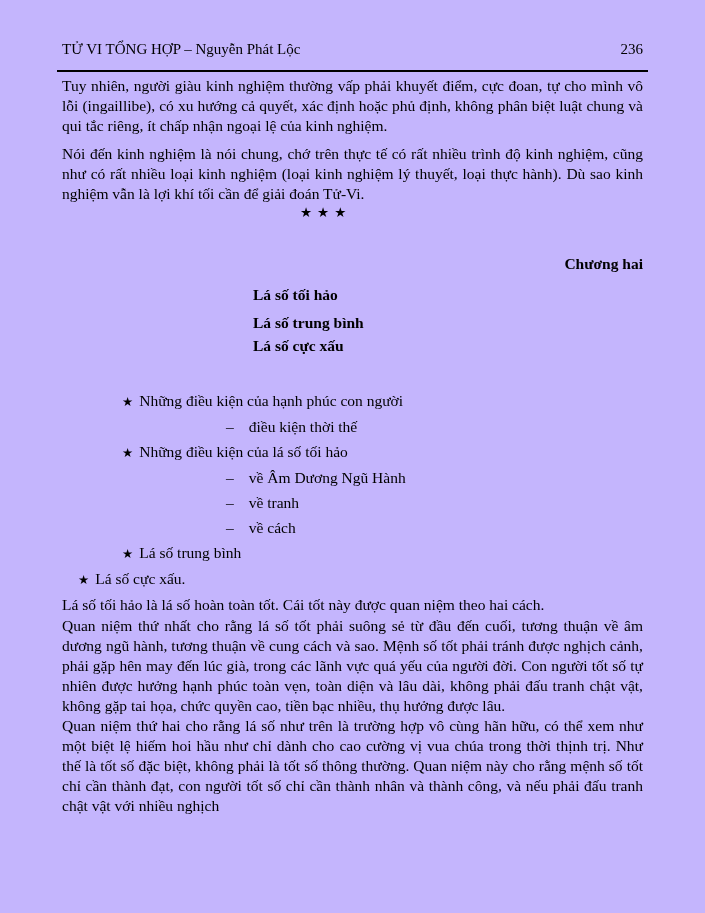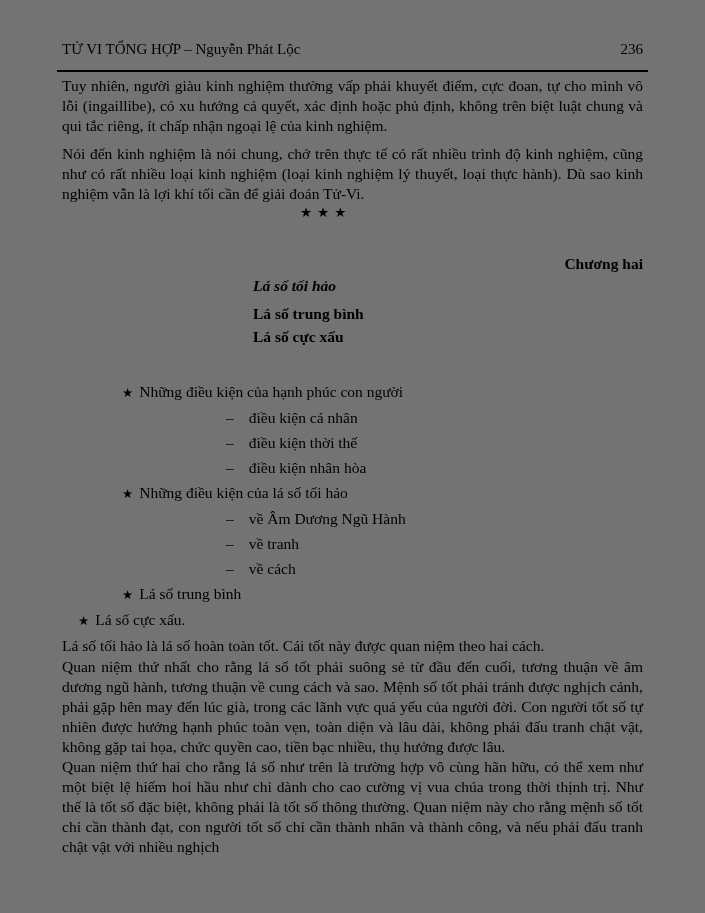--- a/index.html
+++ b/index.html
@@ -1,20 +1,20 @@
 <!DOCTYPE html>
 <html><head>
 <meta charset="utf-8">
 <style>
   html, body { margin: 0; padding: 0; background: #ffffff; }
   .page {
     position: relative;
     width: 705px;
     height: 913px;
-    background: #737373;
+    background: #c4b5fd;
     color: #000000;
     font-family: "Liberation Serif", "DejaVu Serif", serif;
     overflow: hidden;
   }
   .header {
     margin: 0 62px;
     padding-top: 41px;
     display: flex;
     justify-content: space-between;
     align-items: baseline;
@@ -53,21 +53,21 @@
     margin-left: 220px;
     font-weight: bold;
     line-height: 19px;
     text-align: right;
   }
   .chapter-sub {
     margin-left: 191px;
     font-weight: bold;
     line-height: 19px;
   }
-  .sub-1 { margin-top: 3px; font-style: italic; }
+  .sub-1 { margin-top: 12px; }
   .sub-2 { margin-top: 9px; }
   .sub-3 { margin-top: 4px; }
   .outline { margin-top: 36px; }
   .ol-row { line-height: 19px; margin-bottom: 6px; }
   .lvl-1 { margin-left: 60px; }
   .lvl-2 { margin-left: 164px; }
   .lvl-0 { margin-left: 16px; }
   .bullet-star {
     font-family: "DejaVu Sans", sans-serif;
     font-size: 12.5px;
@@ -84,42 +84,36 @@
 
   <div class="header">
     <span>TỬ VI TỔNG HỢP – Nguyễn Phát Lộc</span>
     <span>236</span>
   </div>
 
   <div class="rule"></div>
 
   <div class="content">
 
-    <p class="para p-first">Tuy nhiên, người giàu kinh nghiệm thường vấp phải khuyết điểm, cực đoan, tự cho mình vô lỗi (ingaillibe), có xu hướng cả quyết, xác định hoặc phủ định, không trên biệt luật chung và qui tắc riêng, ít chấp nhận ngoại lệ của kinh nghiệm.</p>
+    <p class="para p-first">Tuy nhiên, người giàu kinh nghiệm thường vấp phải khuyết điểm, cực đoan, tự cho mình vô lỗi (ingaillibe), có xu hướng cả quyết, xác định hoặc phủ định, không phân biệt luật chung và qui tắc riêng, ít chấp nhận ngoại lệ của kinh nghiệm.</p>
     <p class="para p-follow">Nói đến kinh nghiệm là nói chung, chớ trên thực tế có rất nhiều trình độ kinh nghiệm, cũng như có rất nhiều loại kinh nghiệm (loại kinh nghiệm lý thuyết, loại thực hành). Dù sao kinh nghiệm vẫn là lợi khí tối cần để giải đoán Tử-Vi.</p>
 
     <div class="stars">★★★</div>
 
     <div class="chapter-title">Chương hai</div>
     <div class="chapter-sub sub-1">Lá số tối hảo</div>
     <div class="chapter-sub sub-2">Lá số trung bình</div>
     <div class="chapter-sub sub-3">Lá số cực xấu</div>
 
     <div class="outline">
       <div class="ol-row lvl-1">
         <span class="bullet-star">★</span><span>Những điều kiện của hạnh phúc con người</span>
       </div>
       <div class="ol-row lvl-2">
-        <span class="bullet-dash">–</span><span>điều kiện cá nhân</span>
-      </div>
-      <div class="ol-row lvl-2">
         <span class="bullet-dash">–</span><span>điều kiện thời thế</span>
-      </div>
-      <div class="ol-row lvl-2">
-        <span class="bullet-dash">–</span><span>điều kiện nhân hòa</span>
       </div>
       <div class="ol-row lvl-1">
         <span class="bullet-star">★</span><span>Những điều kiện của lá số tối hảo</span>
       </div>
       <div class="ol-row lvl-2">
         <span class="bullet-dash">–</span><span>về Âm Dương Ngũ Hành</span>
       </div>
       <div class="ol-row lvl-2">
         <span class="bullet-dash">–</span><span>về tranh</span>
       </div>

